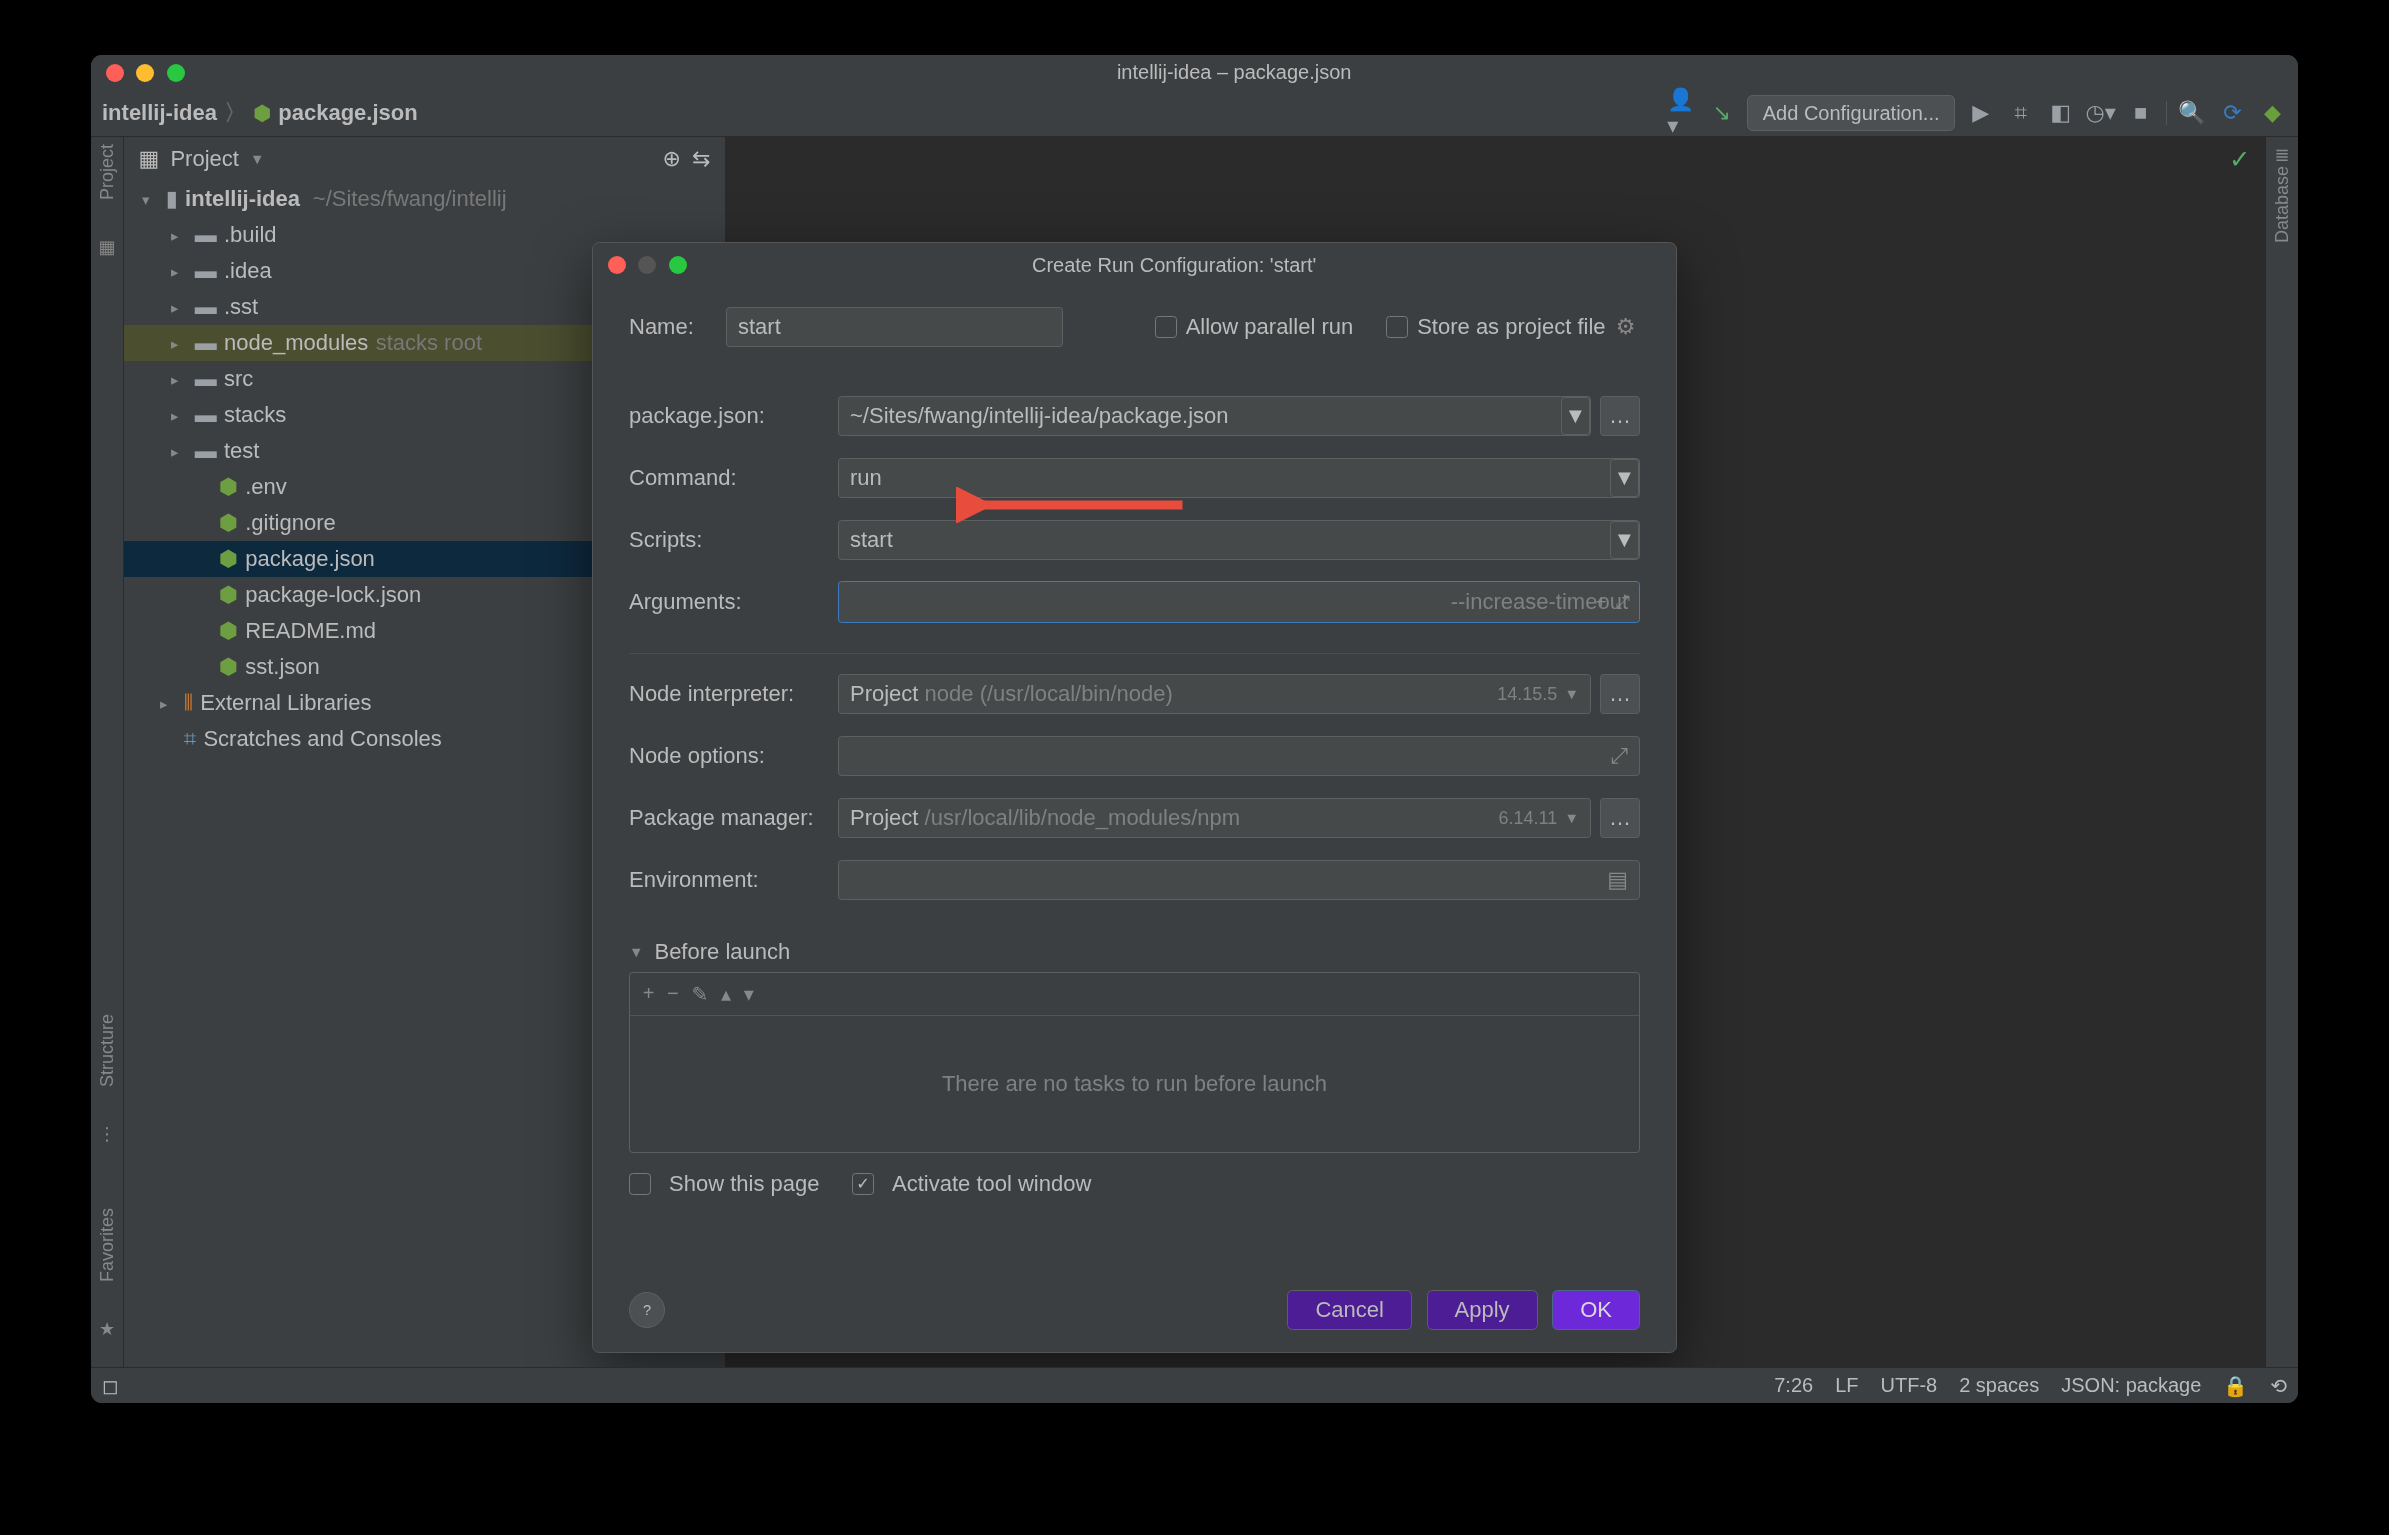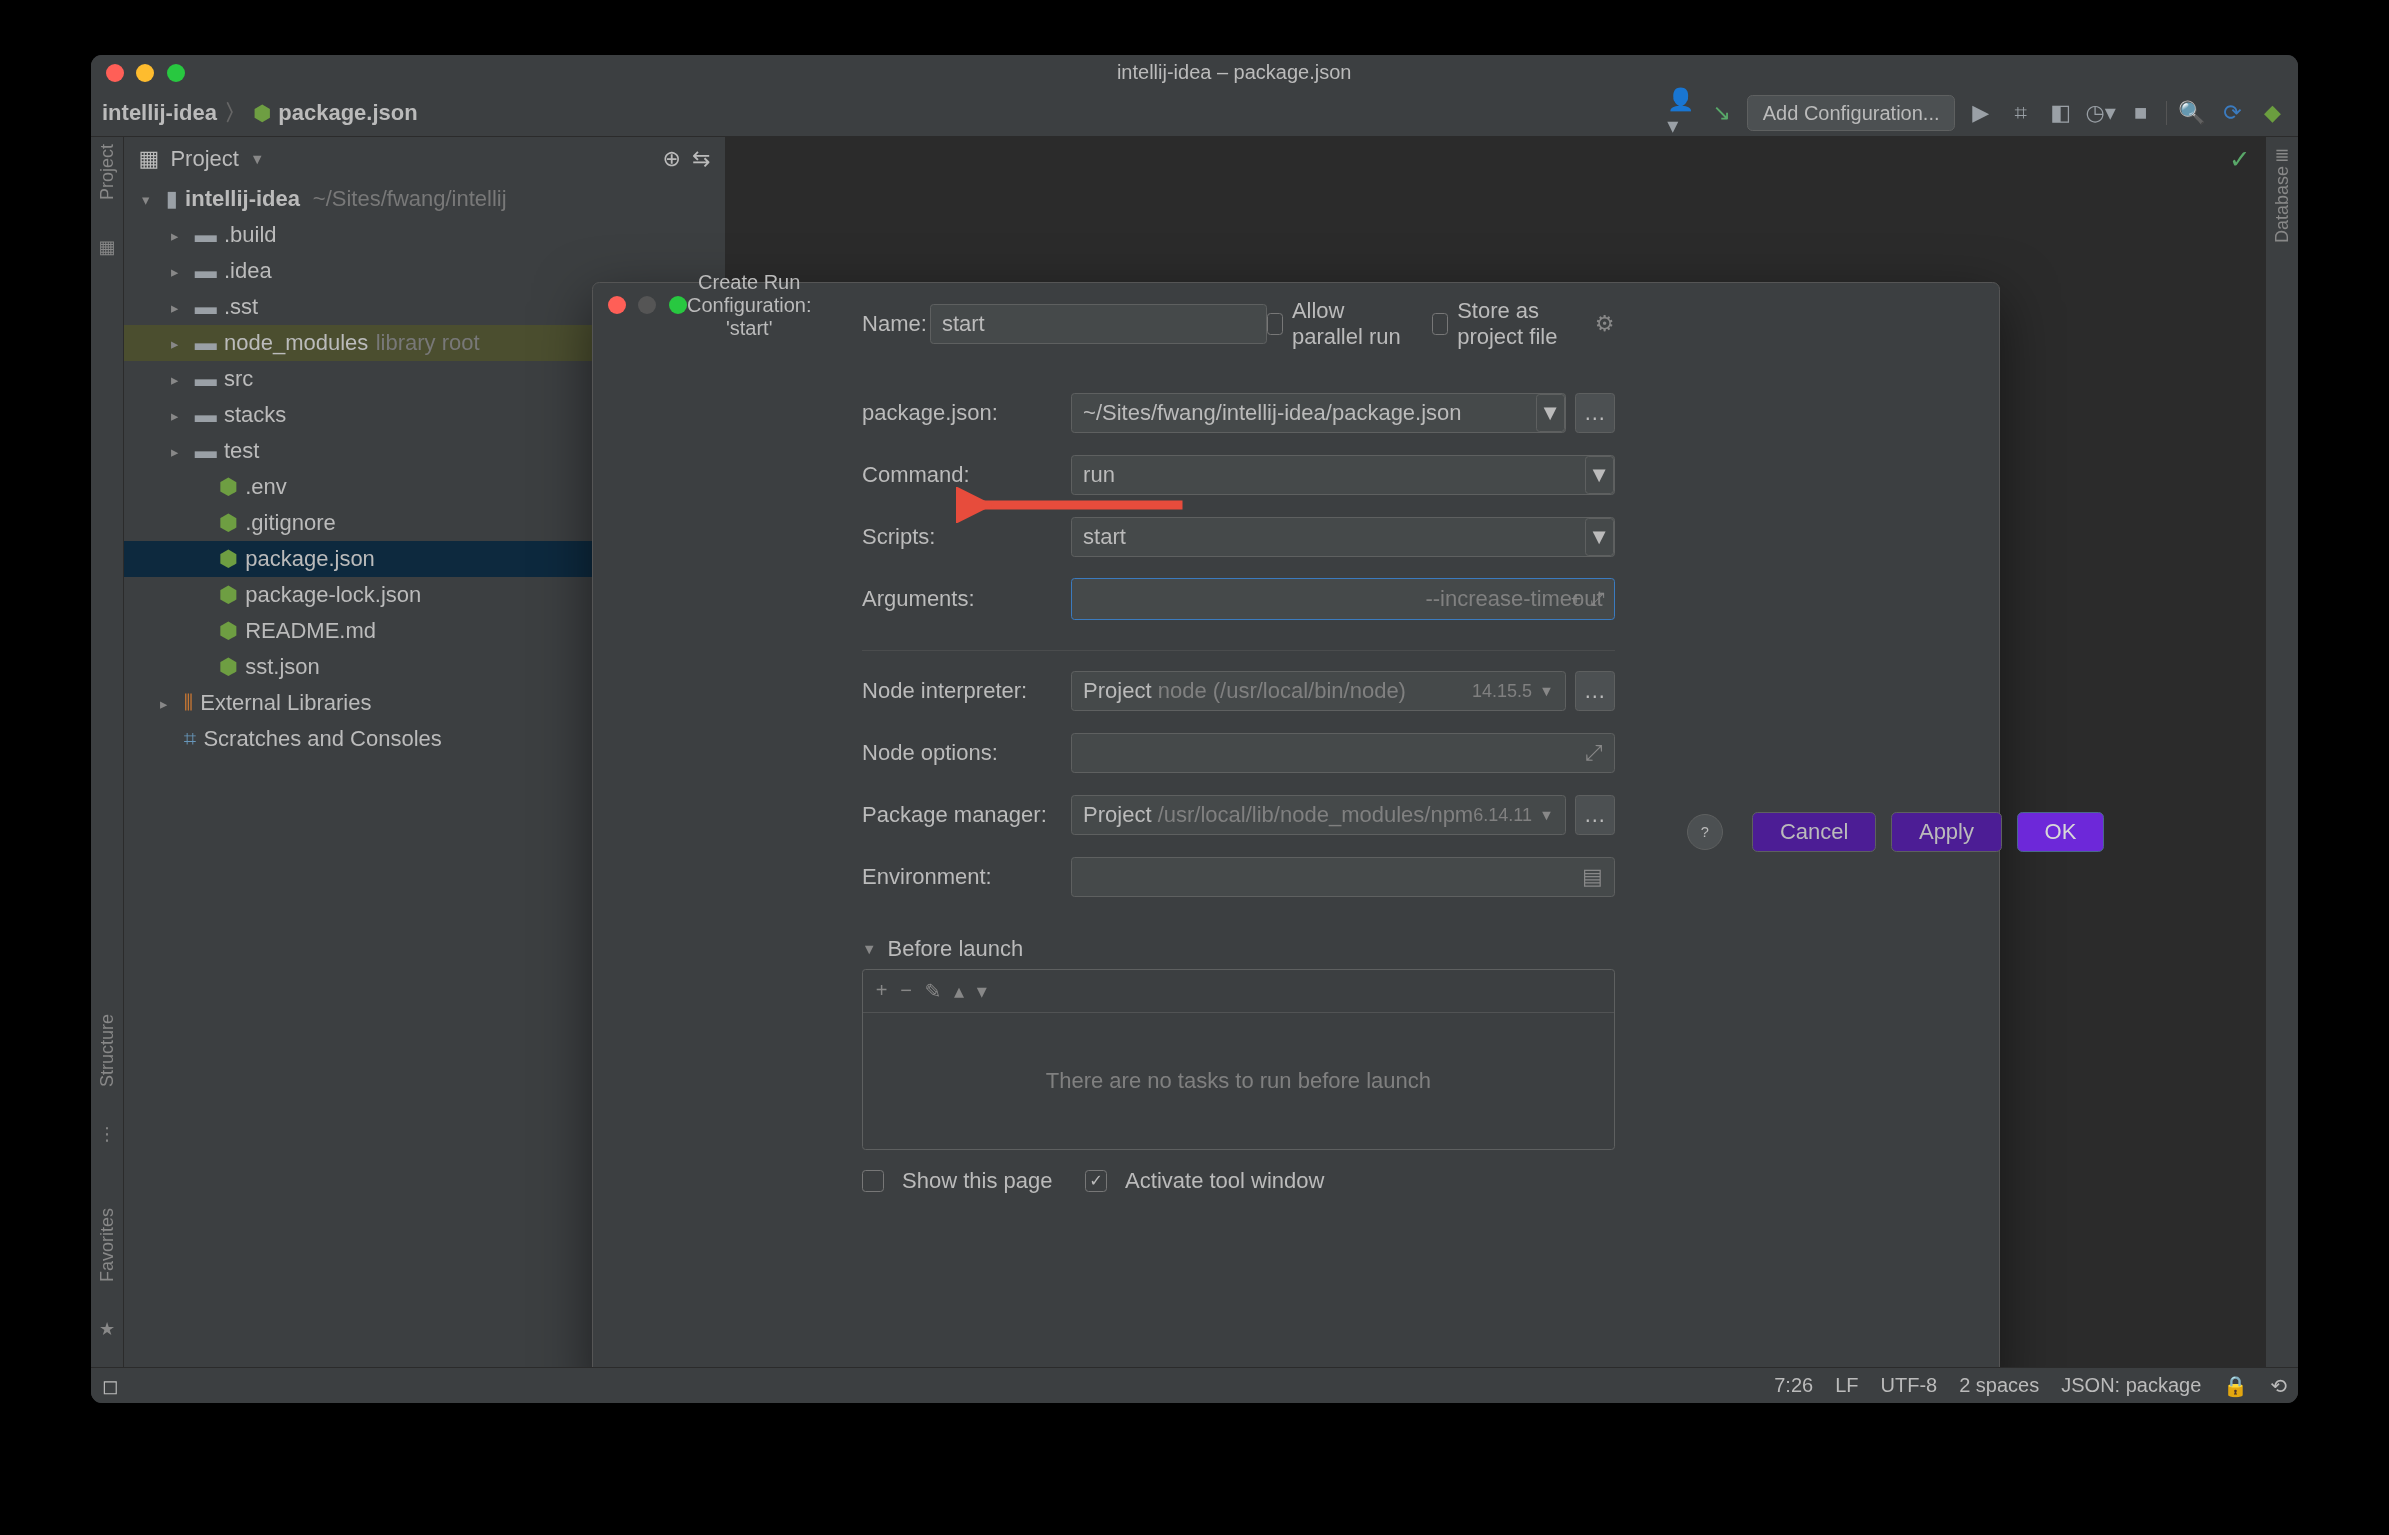--- a/index.html
+++ b/index.html
@@ -33,21 +33,21 @@
 .node.sel { background: #0d293e; }
 .node.hl { background: #4b4e2f; }
 .dim { color: #787878; }
 .editor { flex: 1; background: #2b2b2b; position: relative; }
 .editor-gutter { position: absolute; right: 14.6px; top: 7.3px; color: #59a869; font-size: 25.5px; }
 .statusbar { height: 36px; background: #3c3f41; border-top: 0.9px solid #2b2b2b; display: flex; align-items: center; padding: 0 11px; font-size: 20px; color: #bbb; gap: 22px; }
 .statusbar .sp { flex: 1; }
 .bottombar { height: 40px; background: #3c3f41; display: flex; align-items: center; padding: 0 18px; gap: 29px; color: #bbb; font-size: 20px; border-top: 0.9px solid #2b2b2b; }
 
 
-.dialog { position: absolute; left: 501px; top: 105px; width: 1408px; height: 1111px; background: #3c3f41; border: 0.9px solid #555; border-radius: 7.3px; box-shadow: 0 18px 55px rgba(0,0,0,.5); display: flex; flex-direction: row; margin-top: 40px; }
+.dialog { position: absolute; left: 501px; top: 105px; width: 1085px; height: 1111px; background: #3c3f41; border: 0.9px solid #555; border-radius: 7.3px; box-shadow: 0 18px 55px rgba(0,0,0,.5); display: flex; flex-direction: column; }
 .dlg-title { height: 44px; display: flex; align-items: center; padding: 0 14.6px; }
 .dlg-title .title { font-size: 20px; color: #bbb; }
 .dlg-body { flex: 1; padding: 14.6px 36px 0 36px; color: #bbb; font-size: 22px; display: flex; flex-direction: column; }
 .row { display: flex; align-items: center; min-height: 51px; margin-bottom: 11px; }
 .lbl { width: 209px; }
 .fld { flex: 1; display: flex; align-items: center; gap: 9px; }
 .input { flex: 1; background: #45494a; border: 0.9px solid #5e6060; color: #bbb; height: 40px; padding: 0 11px; border-radius: 3.6px; font-size: 22px; }
 .input.narrow { flex: 0 0 337px; }
 .select { flex: 1; background: #45494a; border: 0.9px solid #5e6060; color: #bbb; height: 40px; border-radius: 3.6px; display: flex; align-items: center; padding: 0 11px; }
 .select .caret { margin-left: auto; border: 0.9px solid #5e6060; border-radius: 3.6px; width: 29px; height: 100%; display: flex; align-items: center; justify-content: center; margin-right: -11px; }
@@ -147,21 +147,21 @@
             </div>
             <div class="node" style="--ind: 47px;">
               <span class="chev">▸</span>
               <span class="fold">▬</span>
               <span>.sst</span>
             </div>
             <div class="node hl" style="--ind: 47px;">
               <span class="chev">▸</span>
               <span class="fold">▬</span>
               <span>node_modules</span> 
-              <span class="dim">library root</span>
+              <span class="dim">stacks root</span>
             </div>
             <div class="node" style="--ind: 47px;">
               <span class="chev">▸</span>
               <span class="fold">▬</span>
               <span>src</span>
             </div>
             <div class="node" style="--ind: 47px;">
               <span class="chev">▸</span>
               <span class="fold">▬</span>
               <span>stacks</span>

